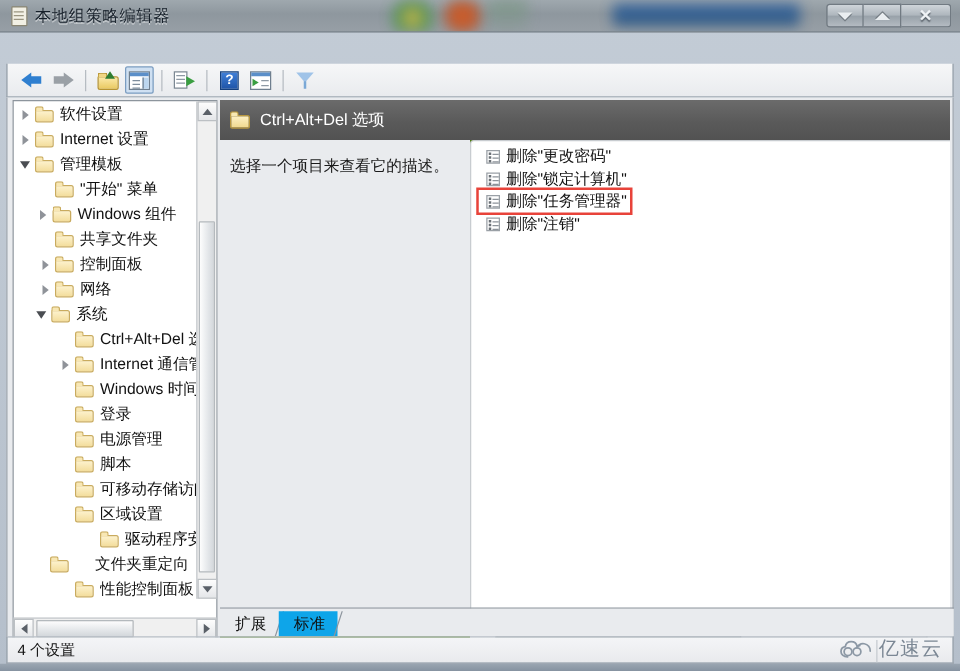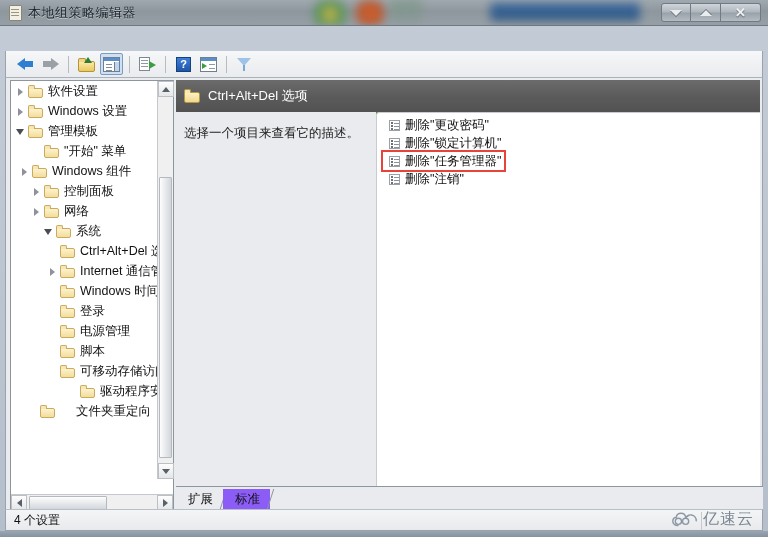--- a/index.html
+++ b/index.html
@@ -261,21 +261,21 @@
   }
   .tab {
     position:relative; height:20px; display:flex;align-items:center;
     padding:0 10px 0 12px; font-size:12.5px; color:#111;
     background:#e9ebee;
   }
   .tab:after {
     content:''; position:absolute; right:-1px; top:0; width:1px; height:20px;
     background:#8d959d; transform: skewX(-18deg);
   }
-  .tab.active { background:#8b5cf6; }
+  .tab.active { background:#0ea5e9; }
   .tab-line {
     position:absolute; left:176px; top:486px; width:587px; height:1px; background:#8d959d;
   }
 
   
   .statusbar {
     position:absolute; left:5px; top:509px; width:758px; height:22px;
     background: linear-gradient(180deg,#f4f5f7 0%, #e9eaed 100%);
     border:1px solid #9aa3ac; border-top:1px solid #b8bfc6;
     display:flex; align-items:center; padding-left:8px;
@@ -397,63 +397,71 @@
               <span class="t"></span>
             </span>
             <span class="tlabel">软件设置</span>
           </div>
           <div class="trow" style="padding-left: 4px;">
             <span class="texp closed"></span>
             <span class="tfold">
               <span class="b"></span>
               <span class="t"></span>
             </span>
-            <span class="tlabel">Windows 设置</span>
+            <span class="tlabel">Internet 设置</span>
           </div>
           <div class="trow" style="padding-left: 4px;">
             <span class="texp open"></span>
             <span class="tfold">
               <span class="b"></span>
               <span class="t"></span>
             </span>
             <span class="tlabel">管理模板</span>
           </div>
           <div class="trow" style="padding-left: 20px;">
             <span class="texp "></span>
             <span class="tfold">
               <span class="b"></span>
               <span class="t"></span>
             </span>
             <span class="tlabel">"开始" 菜单</span>
           </div>
-          <div class="trow" style="padding-left: 8px; text-align: right;">
+          <div class="trow" style="padding-left: 18px; text-align: right;">
             <span class="texp closed"></span>
             <span class="tfold">
               <span class="b"></span>
               <span class="t"></span>
             </span>
             <span class="tlabel">Windows 组件</span>
+          </div>
+          <div class="trow" style="padding-left: 20px;">
+            <span class="texp "></span>
+            <span class="tfold">
+              <span class="b"></span>
+              <span class="t"></span>
+            </span>
+            <span class="tlabel">共享文件夹</span>
           </div>
           <div class="trow" style="padding-left: 20px;">
             <span class="texp closed"></span>
             <span class="tfold">
               <span class="b"></span>
               <span class="t"></span>
             </span>
             <span class="tlabel">控制面板</span>
           </div>
           <div class="trow" style="padding-left: 20px;">
             <span class="texp closed"></span>
             <span class="tfold">
               <span class="b"></span>
               <span class="t"></span>
             </span>
             <span class="tlabel">网络</span>
           </div>
-          <div class="trow" style="padding-left: 32px;">
+          <div class="trow" style="padding-left: 17px;">
             <span class="texp open"></span>
             <span class="tfold">
               <span class="b"></span>
               <span class="t"></span>
             </span>
             <span class="tlabel">系统</span>
           </div>
           <div class="trow" style="padding-left: 36px;">
             <span class="texp "></span>
             <span class="tfold">
@@ -503,35 +511,51 @@
             <span class="tlabel">脚本</span>
           </div>
           <div class="trow" style="padding-left: 36px;">
             <span class="texp "></span>
             <span class="tfold">
               <span class="b"></span>
               <span class="t"></span>
             </span>
             <span class="tlabel">可移动存储访问</span>
           </div>
+          <div class="trow" style="padding-left: 36px;">
+            <span class="texp "></span>
+            <span class="tfold">
+              <span class="b"></span>
+              <span class="t"></span>
+            </span>
+            <span class="tlabel">区域设置</span>
+          </div>
           <div class="trow" style="padding-left: 56px;">
             <span class="texp "></span>
             <span class="tfold">
               <span class="b"></span>
               <span class="t"></span>
             </span>
             <span class="tlabel">驱动程序安装</span>
           </div>
           <div class="trow" style=" gap: 16px;">
             <span class="texp "></span>
             <span class="tfold">
               <span class="b"></span>
               <span class="t"></span>
             </span>
             <span class="tlabel">文件夹重定向</span>
+          </div>
+          <div class="trow" style="padding-left: 36px;">
+            <span class="texp "></span>
+            <span class="tfold">
+              <span class="b"></span>
+              <span class="t"></span>
+            </span>
+            <span class="tlabel">性能控制面板</span>
           </div>
         </div>
 
       <div class="vscroll">
         <div class="vs-arrow vs-up">
             <div class="tri-up"></div>
           </div>
         <div class="vs-thumb"></div>
         <div class="vs-arrow vs-dn">
             <div class="tri-dn"></div>

